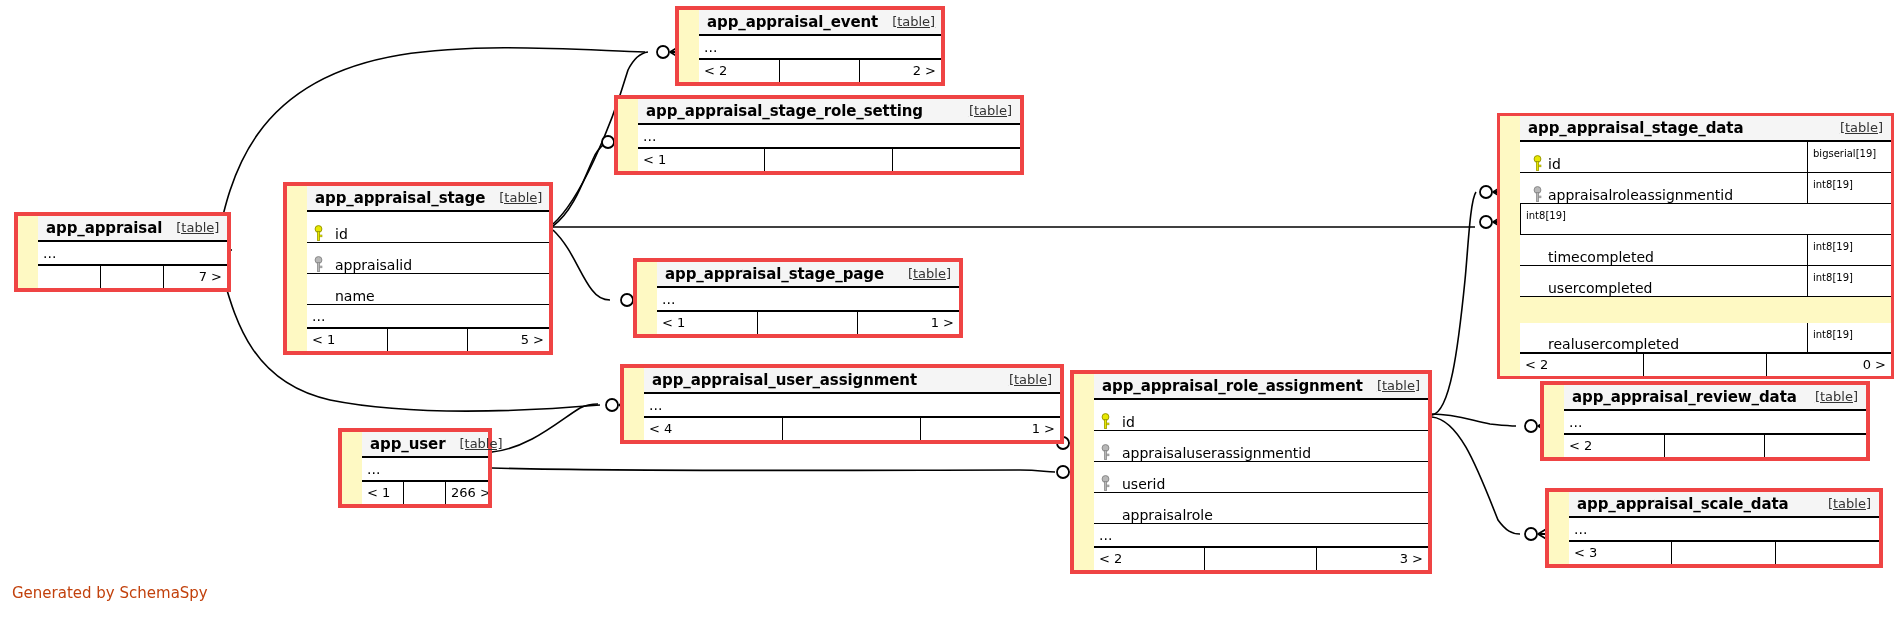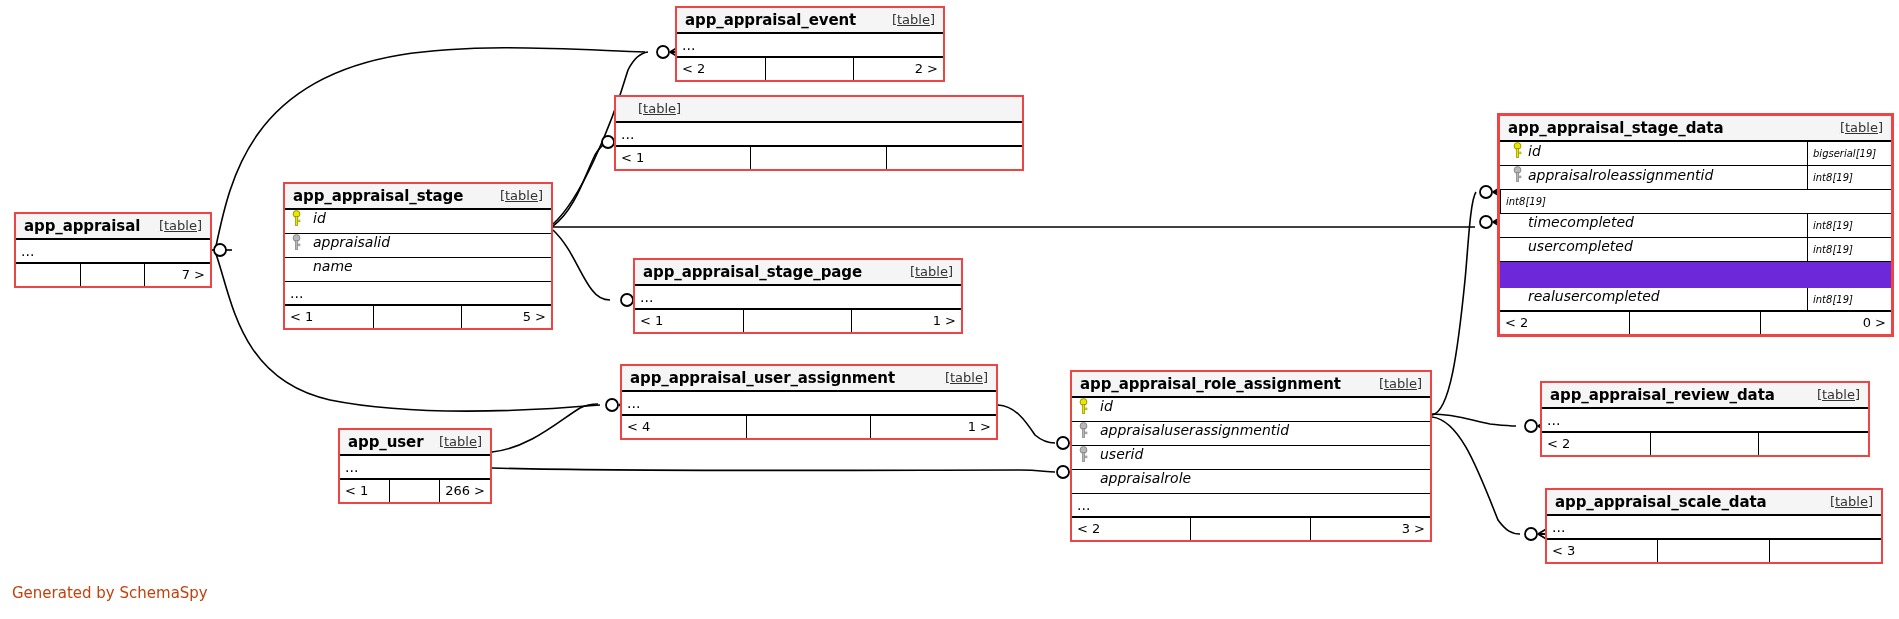--- a/index.html
+++ b/index.html
@@ -22,24 +22,25 @@
   #edges {
     position: absolute;
     left: 0;
     top: 0;
     width: 1899px;
     height: 619px;
     pointer-events: none;
   }
   .table-node {
     position: absolute;
-    border: 2px solid #ef4444;
-    background: #6d28d9;
+    border: 4px solid #ef4444;
+    background: #fef9c3;
     box-sizing: border-box;
     z-index: 5;
+    padding-left: 20px;
   }
   .tbl-title {
     display: flex;
     align-items: center;
     justify-content: space-between;
     background: #f5f5f5;
     border-bottom: 2px solid #000000;
     padding: 2px 8px 3px 8px;
     box-sizing: border-box;
     height: 26px;
@@ -52,26 +53,25 @@
   }
   .tbl-title .ttag {
     font-size: 13px;
     color: #333333;
     padding-left: 14px;
     white-space: nowrap;
     text-decoration: underline;
   }
   .col-row {
     display: flex;
-    align-items: flex-start;
+    align-items: flex-end;
     border-bottom: 1px solid #000000;
-    height: 24px;
+    height: 31px;
     box-sizing: border-box;
     background: #ffffff;
-    font-style: italic;
   }
   .col-row:last-child { border-bottom: none; }
   .col-name {
     flex: 1 1 auto;
     display: flex;
     align-items: center;
     font-size: 14px;
     padding-left: 6px;
     white-space: nowrap;
     overflow: hidden;
@@ -250,20 +250,21 @@
     </div>
     <div class="foot-row">
       <div class="foot-cell foot-left">&lt; 2</div>
       <div class="foot-cell foot-mid"></div>
       <div class="foot-cell foot-right">2 &gt;</div>
     </div>
   </div>
 
   <div class="table-node" style="left:614px; top:95px; width:410px;">
     <div class="tbl-title">
+      <span class="tname">app_appraisal_stage_role_setting</span>
       <span class="ttag">[table]</span>
     </div>
     <div class="ellipsis-row">
       <span>...</span>
     </div>
     <div class="foot-row">
       <div class="foot-cell foot-left">&lt; 1</div>
       <div class="foot-cell foot-mid"></div>
       <div class="foot-cell foot-right"></div>
     </div>
@@ -277,21 +278,21 @@
     <div class="ellipsis-row">
       <span>...</span>
     </div>
     <div class="foot-row">
       <div class="foot-cell foot-left">&lt; 1</div>
       <div class="foot-cell foot-mid"></div>
       <div class="foot-cell foot-right">1 &gt;</div>
     </div>
   </div>
 
-  <div class="table-node" style="left:14px; top:212px; width:198px;">
+  <div class="table-node" style="left:14px; top:212px; width:217px;">
     <div class="tbl-title">
       <span class="tname">app_appraisal</span>
       <span class="ttag">[table]</span>
     </div>
     <div class="ellipsis-row">
       <span>...</span>
     </div>
     <div class="foot-row">
       <div class="foot-cell foot-left"></div>
       <div class="foot-cell foot-mid"></div>
@@ -331,21 +332,21 @@
     <div class="ellipsis-row">
       <span>...</span>
     </div>
     <div class="foot-row">
       <div class="foot-cell foot-left">&lt; 1</div>
       <div class="foot-cell foot-mid"></div>
       <div class="foot-cell foot-right">5 &gt;</div>
     </div>
   </div>
 
-  <div class="table-node" style="left:620px; top:364px; width:378px;">
+  <div class="table-node" style="left:620px; top:364px; width:444px;">
     <div class="tbl-title">
       <span class="tname">app_appraisal_user_assignment</span>
       <span class="ttag">[table]</span>
     </div>
     <div class="ellipsis-row">
       <span>...</span>
     </div>
     <div class="foot-row">
       <div class="foot-cell foot-left">&lt; 4</div>
       <div class="foot-cell foot-mid"></div>

